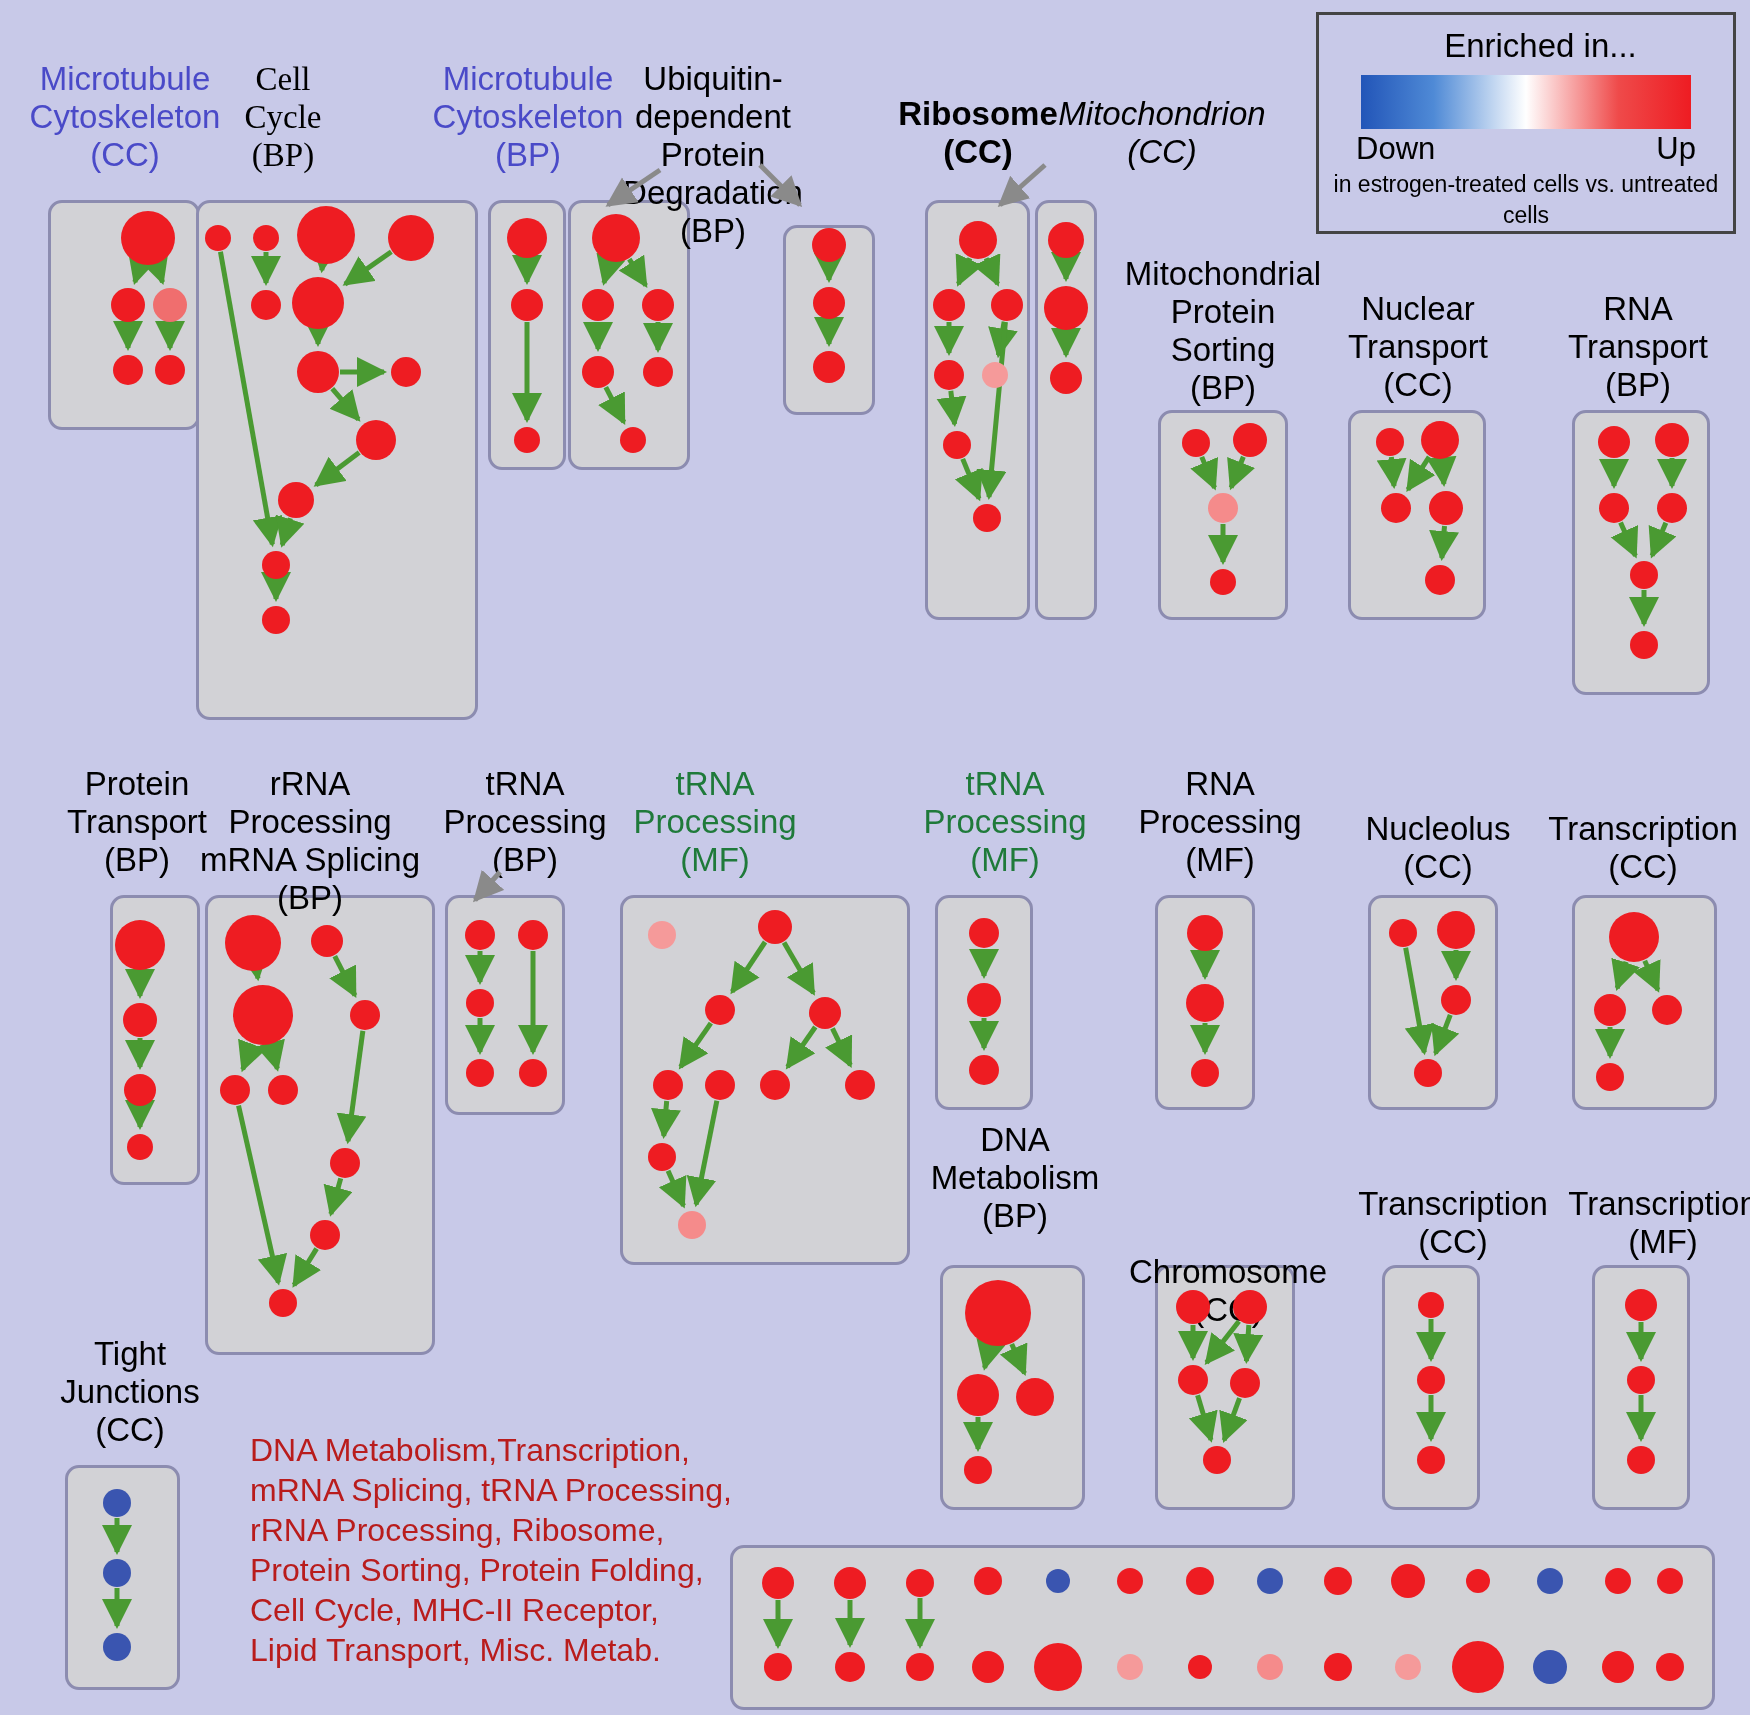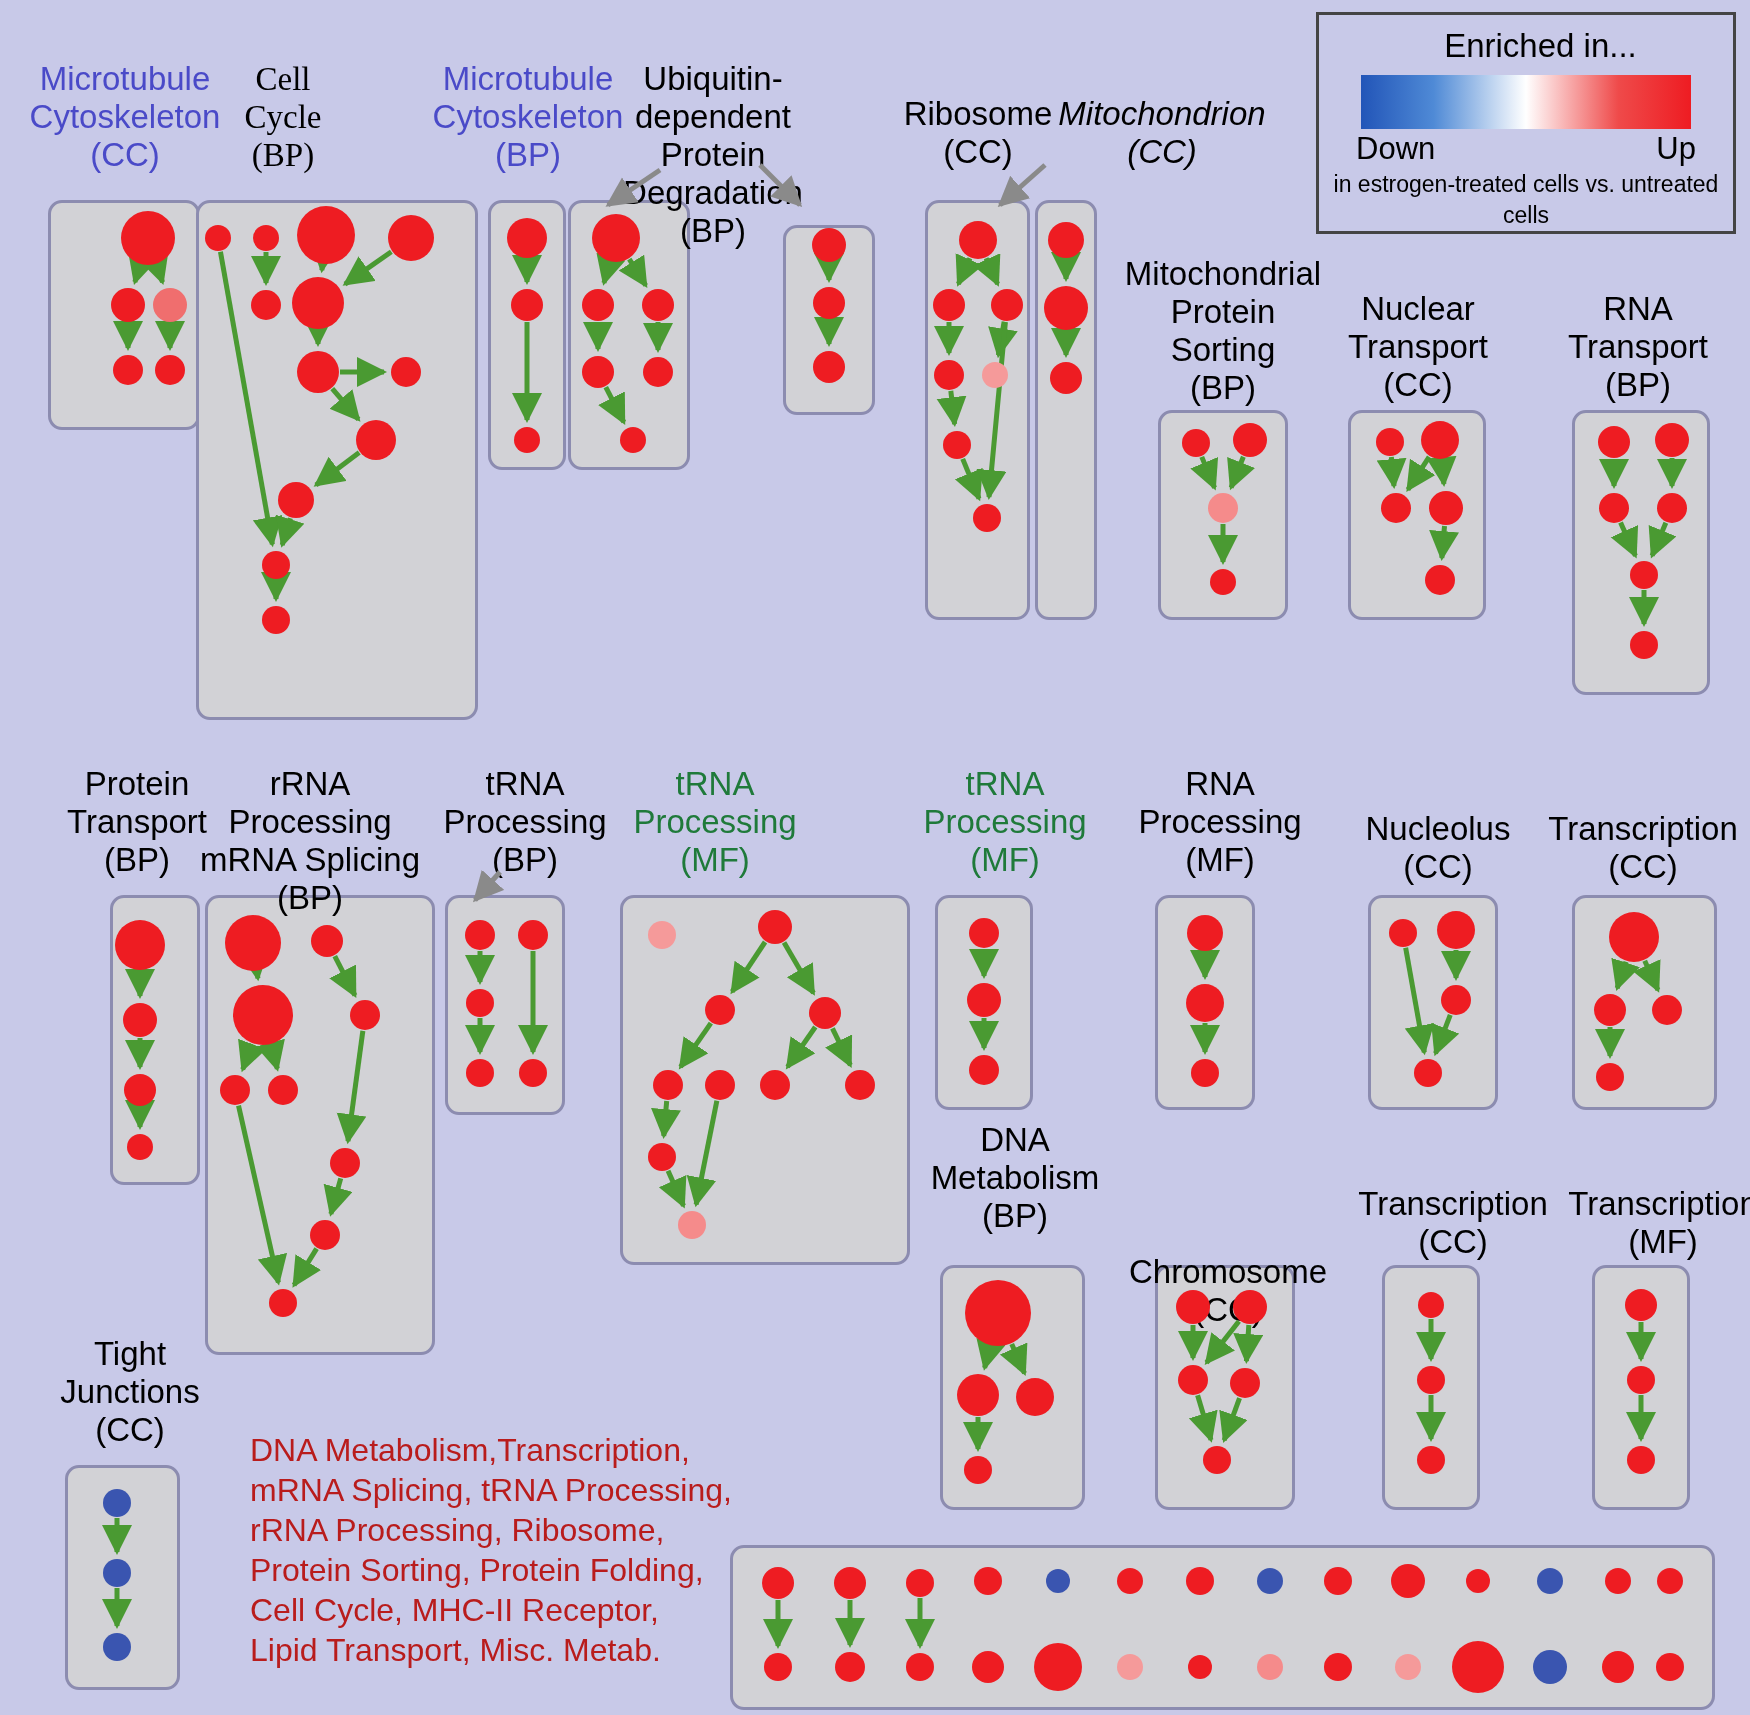--- a/index.html
+++ b/index.html
@@ -75,21 +75,21 @@
 Cytoskeleton
 (BP)</div>
     <div class="module" style="left: 568px; top: 200px; width: 122px; height: 270px;"></div>
     <div class="label" style="left: 608px; top: 60px; width: 210px;">Ubiquitin-
 dependent
 Protein
 Degradation
 (BP)</div>
     <div class="module" style="left: 783px; top: 225px; width: 92px; height: 190px;"></div>
     <div class="module" style="left: 925px; top: 200px; width: 105px; height: 420px;"></div>
-    <div class="label" style="left: 878px; top: 95px; width: 200px;">Ribosome
+    <div class="label" style="left: 878px; top: 95px; width: 200px; font-weight: bold;">Ribosome
 (CC)</div>
     <div class="module" style="left: 1035px; top: 200px; width: 62px; height: 420px;"></div>
     <div class="label" style="left: 1042px; top: 95px; width: 240px; font-style: italic;">Mitochondrion
 (CC)</div>
     <div class="module" style="left: 1158px; top: 410px; width: 130px; height: 210px;"></div>
     <div class="label" style="left: 1108px; top: 255px; width: 230px;">Mitochondrial
 Protein
 Sorting
 (BP)</div>
     <div class="module" style="left: 1348px; top: 410px; width: 138px; height: 210px;"></div>

